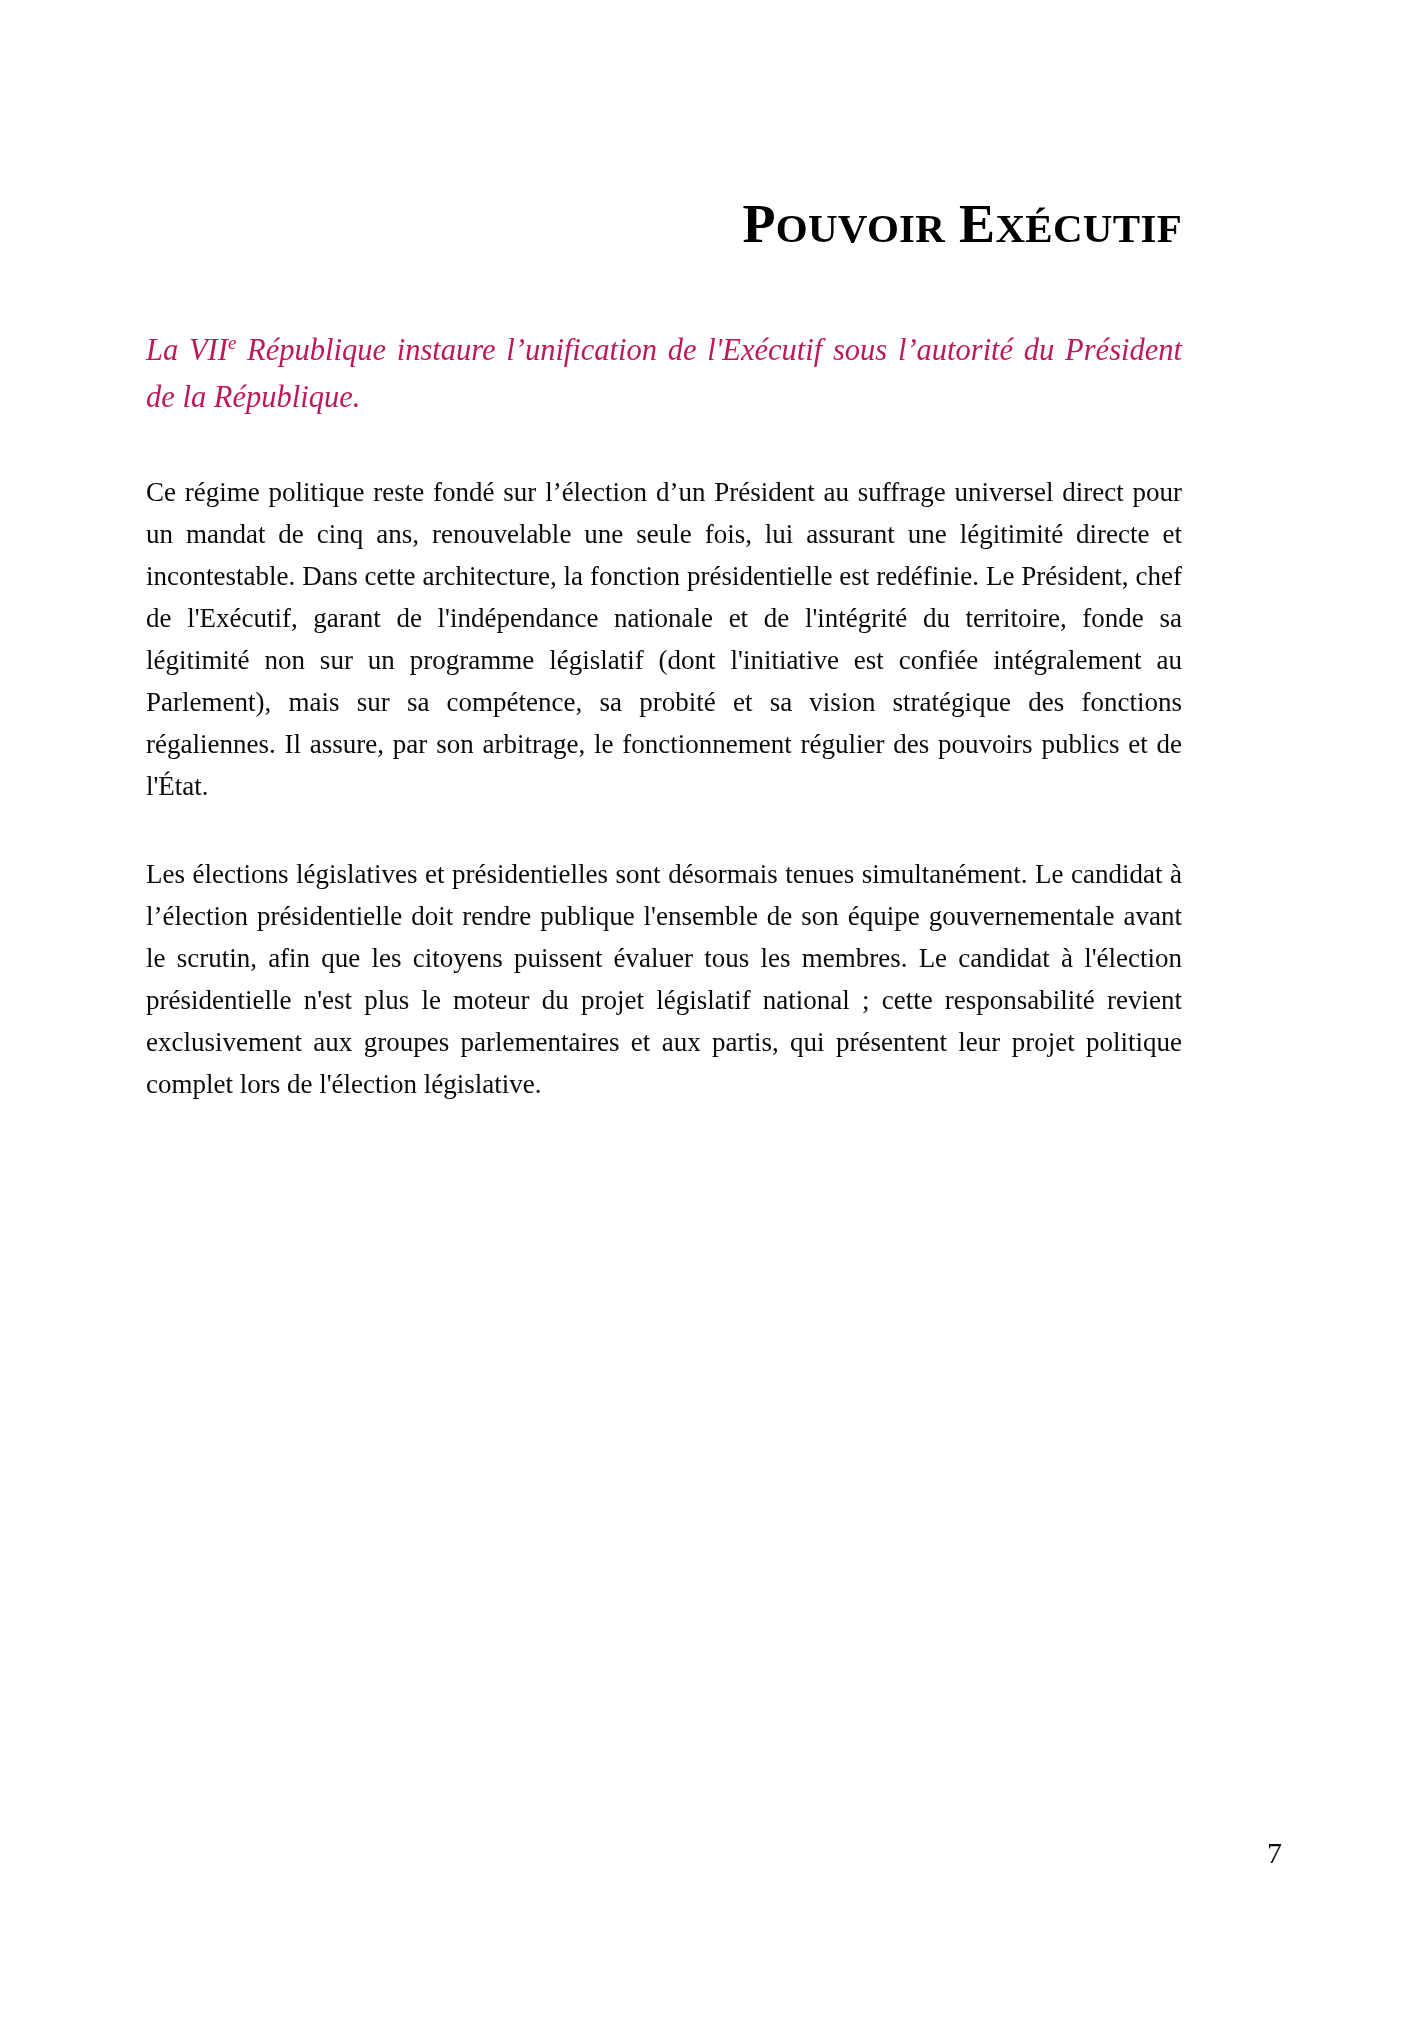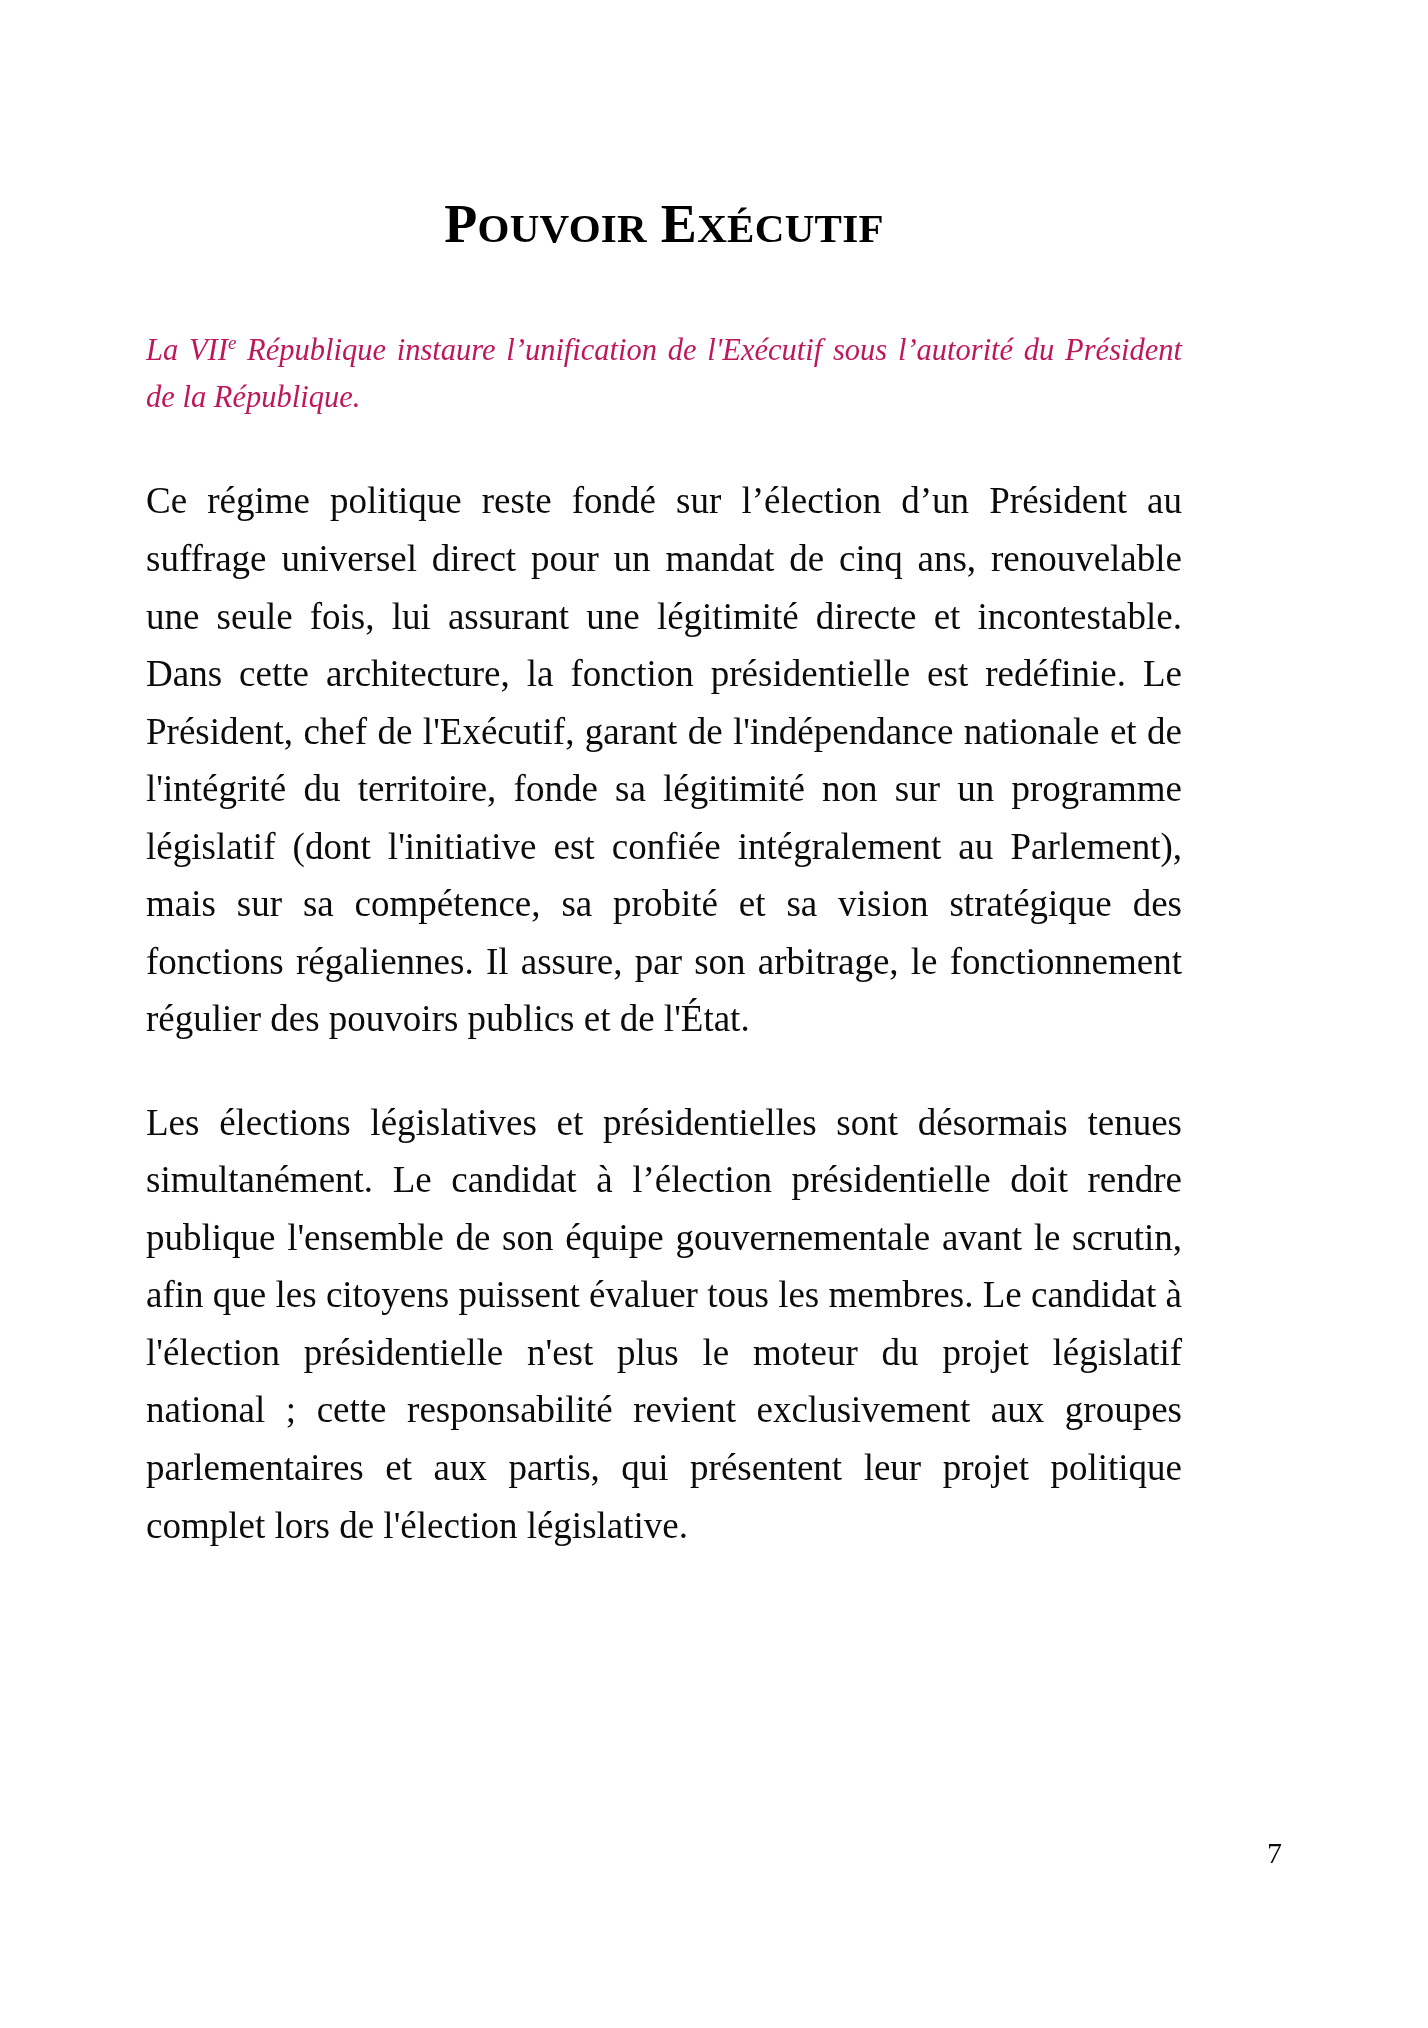--- a/index.html
+++ b/index.html
@@ -23,21 +23,21 @@
     position: absolute;
     left: 146px;
     top: 0;
     width: 1036px;
   }
 
   
   .doc-title {
     margin: 0;
     padding-top: 196px;
-    text-align: center;
+    text-align: right;
     font-family: "Liberation Serif", "DejaVu Serif", serif;
     font-weight: 700;
     font-size: 54px;
     line-height: 1.04;
     letter-spacing: 0.3px;
     font-variant: small-caps;
     text-transform: lowercase;
     color: #000000;
   }
   
@@ -64,21 +64,21 @@
   .lead sup {
     font-size: 0.62em;
     vertical-align: super;
     line-height: 0;
   }
 
   
   .body-par {
     margin: 0;
     padding-top: 46px;
-    font-size: 37px;
+    font-size: 27px;
     line-height: 1.555;
     text-align: justify;
     text-justify: inter-word;
     color: #0b0b0b;
   }
   .body-par.first {
     padding-top: 52px;
   }
 
   

